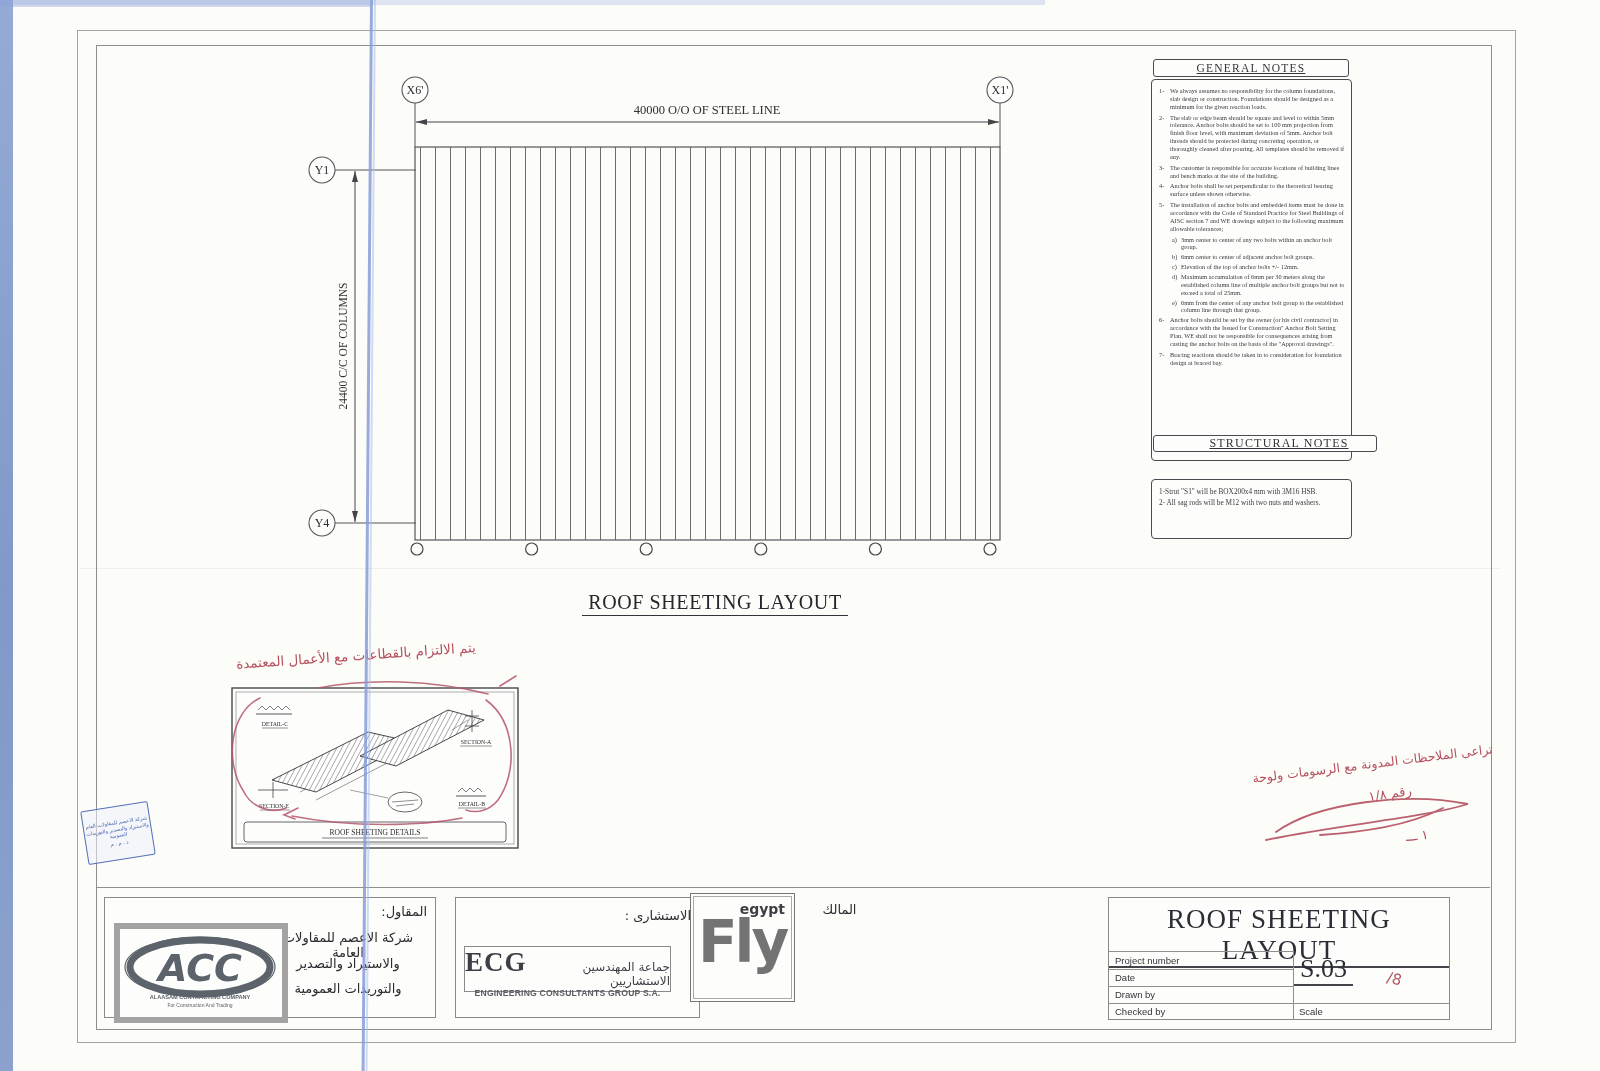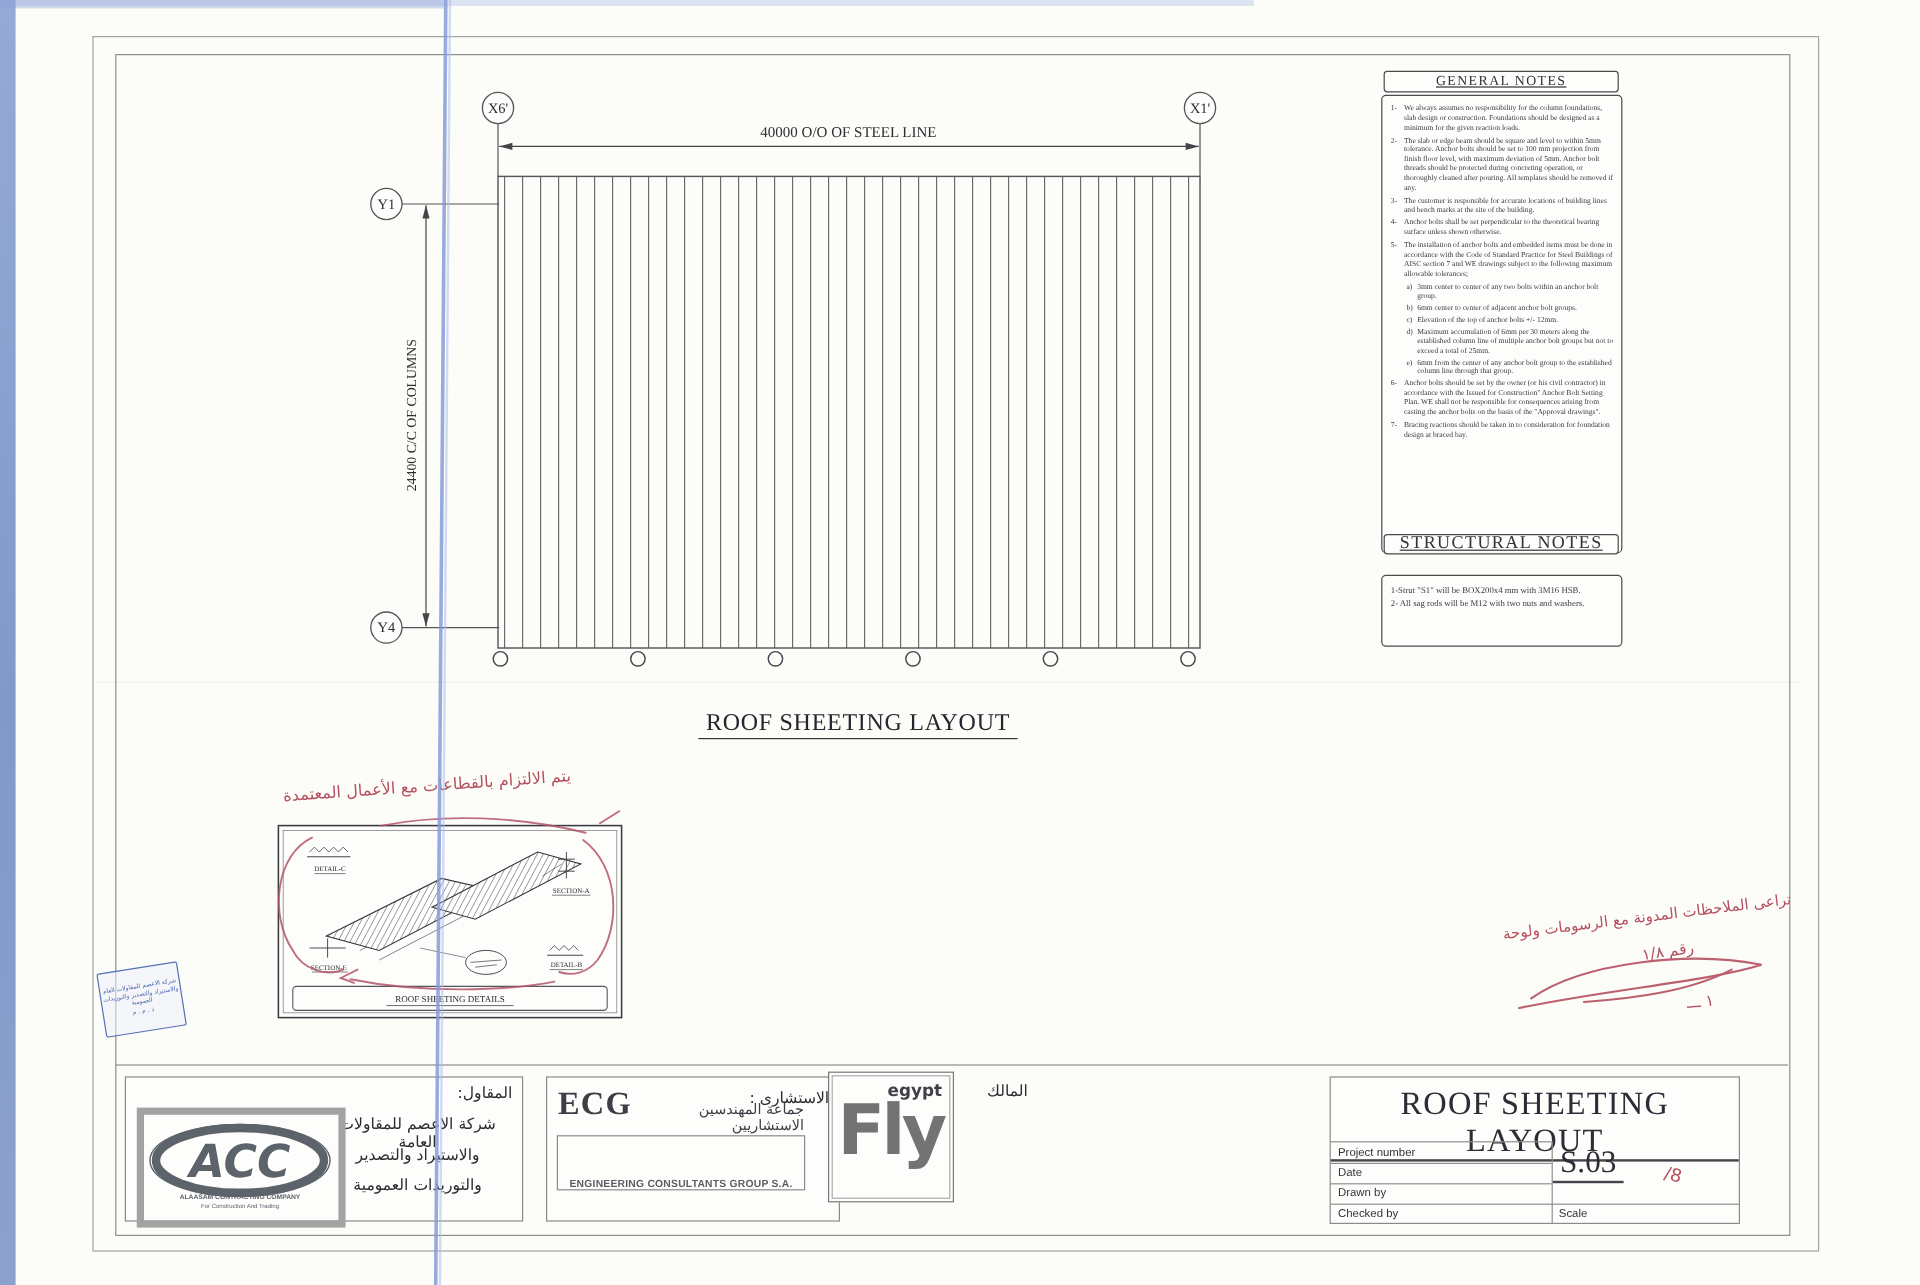--- a/index.html
+++ b/index.html
@@ -158,21 +158,21 @@
     <div class="note">
         <span class="nn">6-</span>
         <span class="nt">Anchor bolts should be set by the owner (or his civil contractor) in accordance with the Issued for Construction" Anchor Bolt Setting Plan. WE shall not be responsible for consequences arising from casting the anchor bolts on the basis of the "Approval drawings".</span>
       </div>
     <div class="note">
         <span class="nn">7-</span>
         <span class="nt">Bracing reactions should be taken in to consideration for foundation design at braced bay.</span>
       </div>
   </div>
 
-  <div class="abs notes-header" style="left:1153px;top:445px;width:194px;height:15px;line-height:15px;font-size:15px;">
+  <div class="abs notes-header" style="left:1153px;top:435px;width:194px;height:15px;line-height:15px;font-size:12px;padding-left:28px;">
     <span>STRUCTURAL NOTES</span>
   </div>
   <div class="abs notes-body" style="left:1151px;top:479px;width:186px;height:47px;font-size:7.3px;line-height:1.45;">
     <div>1-Strut "S1" will be BOX200x4 mm with 3M16 HSB.</div>
     <div>2- All sag rods will be M12 with two nuts and washers.</div>
   </div>
 
   <svg class="abs" style="left:200px;top:640px;" width="340" height="218" viewBox="0 0 340 218">
     <defs>
       <pattern id="hp" width="4.5" height="4.5" patternUnits="userSpaceOnUse" patternTransform="rotate(28)">
@@ -262,21 +262,21 @@
         <ellipse cx="80" cy="38" rx="75" ry="30" fill="none" stroke="#5c636b" stroke-width="1.2"></ellipse>
         <text x="80" y="52" text-anchor="middle" font-family="DejaVu Sans,sans-serif" font-style="italic" font-weight="bold" font-size="38" fill="#5c636b" stroke="#ffffff" stroke-width="4" paint-order="stroke">ACC</text>
         <text x="80" y="70" text-anchor="middle" font-family="Liberation Sans,sans-serif" font-size="5.6" font-weight="bold" fill="#5c636b">ALAASAM CONTRACTING COMPANY</text>
         <text x="80" y="78" text-anchor="middle" font-family="Liberation Sans,sans-serif" font-size="5" fill="#5c636b">For Construction And Trading</text>
       </svg>
     </div>
   </div>
 
   <div class="panel" style="left:455px;top:897px;width:223px;height:119px;padding-left:20px;">
     <div class="abs ar tb-label" style="right:8px;top:10px;">الاستشارى :</div>
-    <div class="abs" style="left:8px;top:48px;width:205px;height:44px;border:1px solid #8a8a8a;display:flex;flex-direction:column;align-items:center;justify-content:flex-end;gap:36px;">
+    <div class="abs" style="left:8px;top:48px;width:205px;height:44px;border:1px solid #8a8a8a;display:flex;flex-direction:column;align-items:center;justify-content:space-between;">
       <div style="display:flex;align-items:baseline;gap:4px;">
         <span style="font-family:'Liberation Serif',serif;font-weight:bold;font-size:27px;color:#3c3f46;letter-spacing:1px;">ECG</span>
         <span class="ar" style="font-size:12px;color:#3c3f46;">جماعة المهندسين الاستشاريين</span>
       </div>
       <div class="sans" style="font-size:8.6px;font-weight:bold;color:#5a5d63;letter-spacing:0.2px;">ENGINEERING CONSULTANTS GROUP S.A.</div>
     </div>
   </div>
 
   <div class="abs" style="left:690px;top:893px;width:103px;height:107px;border:1.5px solid #777;background:#fdfdfb;">
     <div class="abs" style="left:2px;top:2px;right:2px;bottom:2px;border:1px solid #aaa;"></div>

